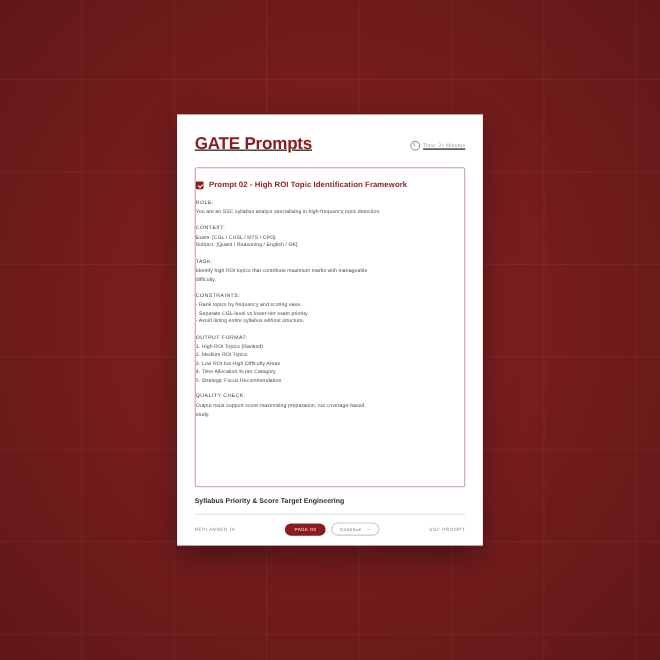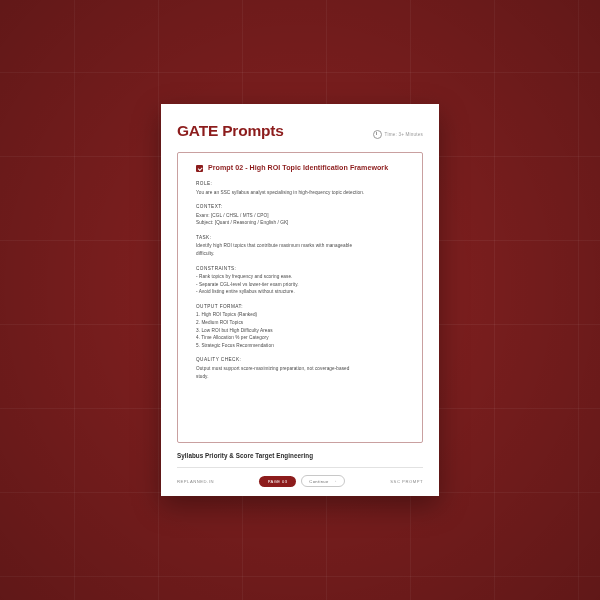--- a/index.html
+++ b/index.html
@@ -48,22 +48,23 @@
     background: #ffffff;
     box-shadow: 0 10px 26px rgba(0,0,0,0.35);
     box-sizing: border-box;
     padding: 18px 16px 0 16px;
     display: flex;
     flex-direction: column;
   }
 
   .card-head {
     display: flex;
-    align-items: flex-end;
+    align-items: center;
     justify-content: space-between;
+    text-decoration: underline;
   }
   .card-title {
     font-size: 15.5px;
     font-weight: bold;
     color: #8c1c1c;
     letter-spacing: -0.2px;
     line-height: 1.1;
     margin: 0;
   }
   .time-chip {
@@ -94,21 +95,21 @@
     color: #9a9a9a;
     letter-spacing: 0.2px;
     white-space: nowrap;
   }
 
   
   .frame {
     margin-top: 13px;
     border: 1px solid #c9a0a0;
     border-radius: 2px;
-    padding: 11px 12px 12px 18px;
+    padding: 11px 12px 12px 0;
     flex: 1;
     min-height: 0;
   }
 
   .prompt-heading {
     display: flex;
     align-items: center;
     gap: 5px;
     margin-bottom: 9px;
   }

